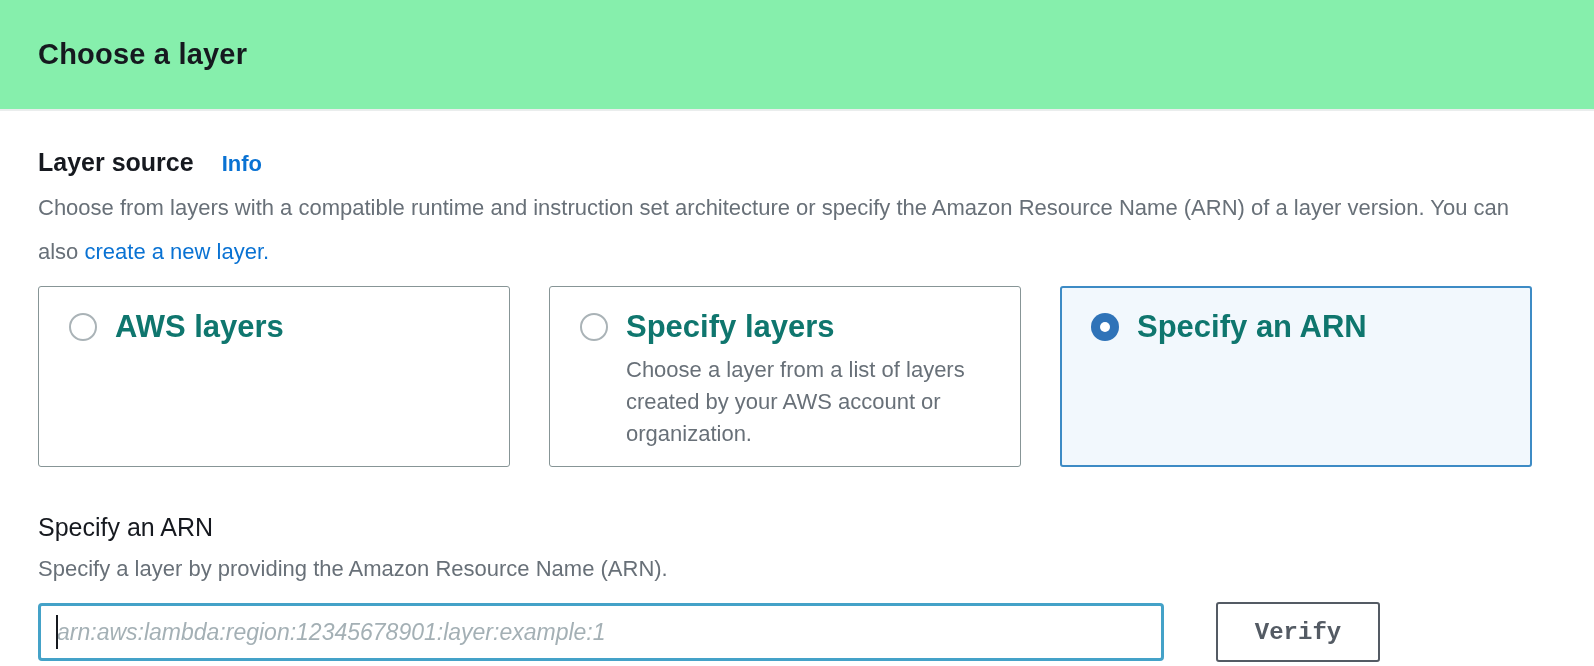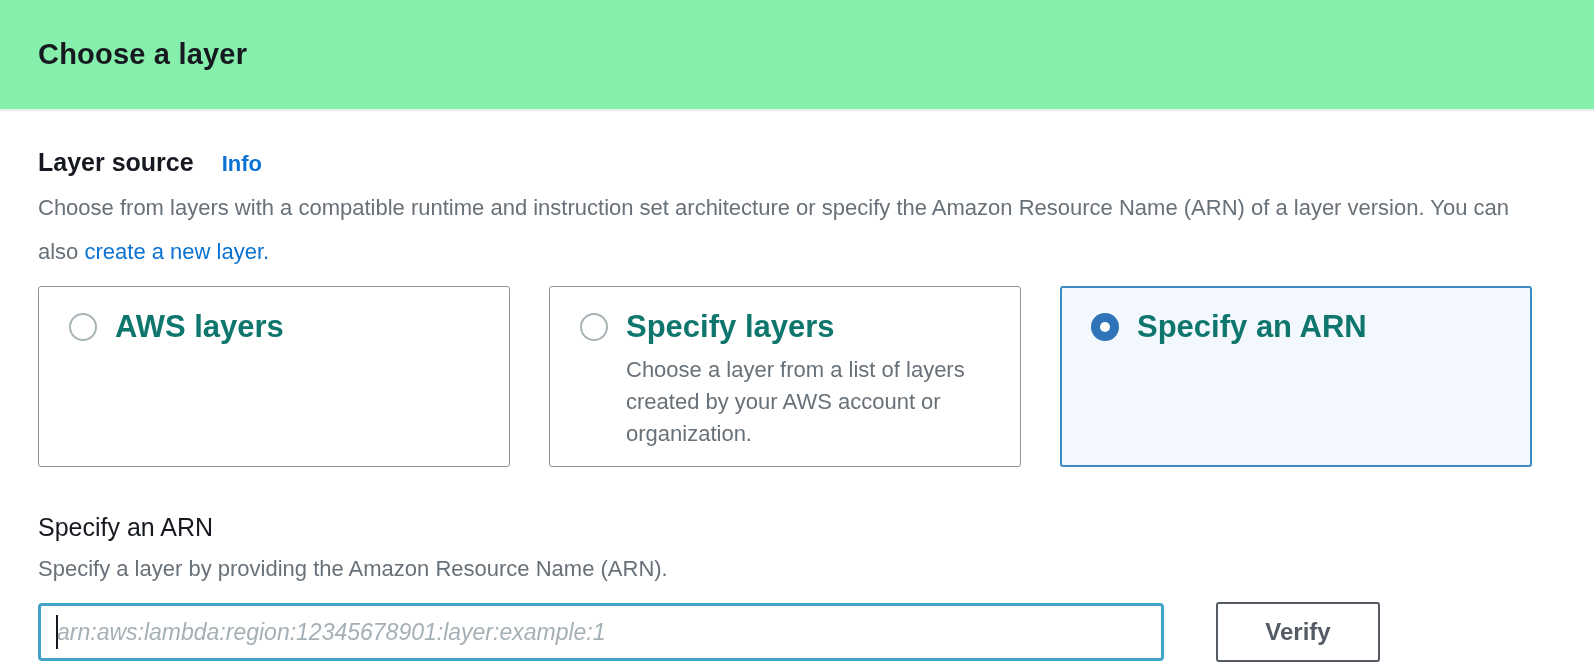--- a/index.html
+++ b/index.html
@@ -166,21 +166,21 @@
     width: 2px; height: 34px;
     background: #16191f;
   }
   .verify-button {
     margin-left: 46px;
     width: 164px;
     height: 60px;
     background: #ffffff;
     border: 2px solid #545b64;
     border-radius: 3px;
-    font-family: Liberation Sans, sans-serif;
+    font-family: Liberation Mono, monospace;
     font-size: 24px;
     font-weight: 700;
     color: #545b64;
     cursor: pointer;
   }
 </style>
 </head>
 <body>
 
 <header class="page-header">

